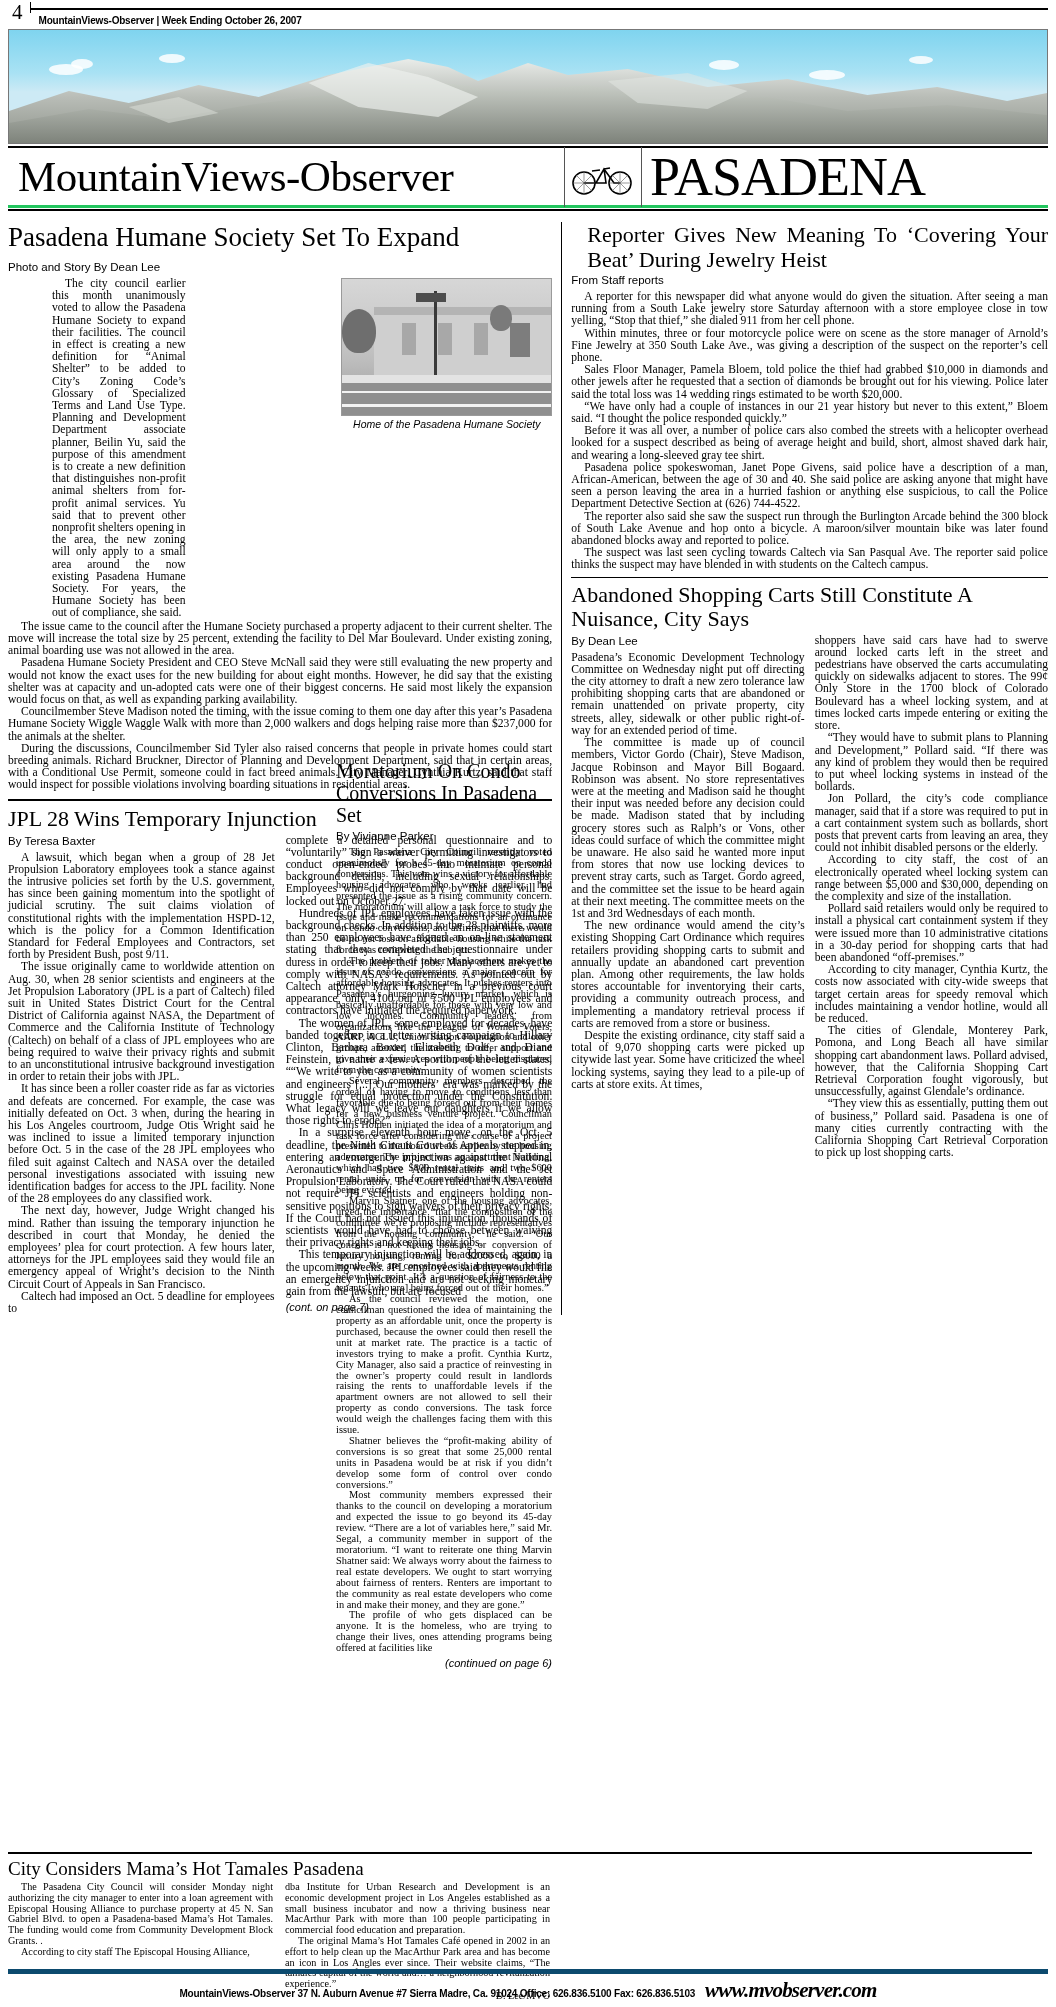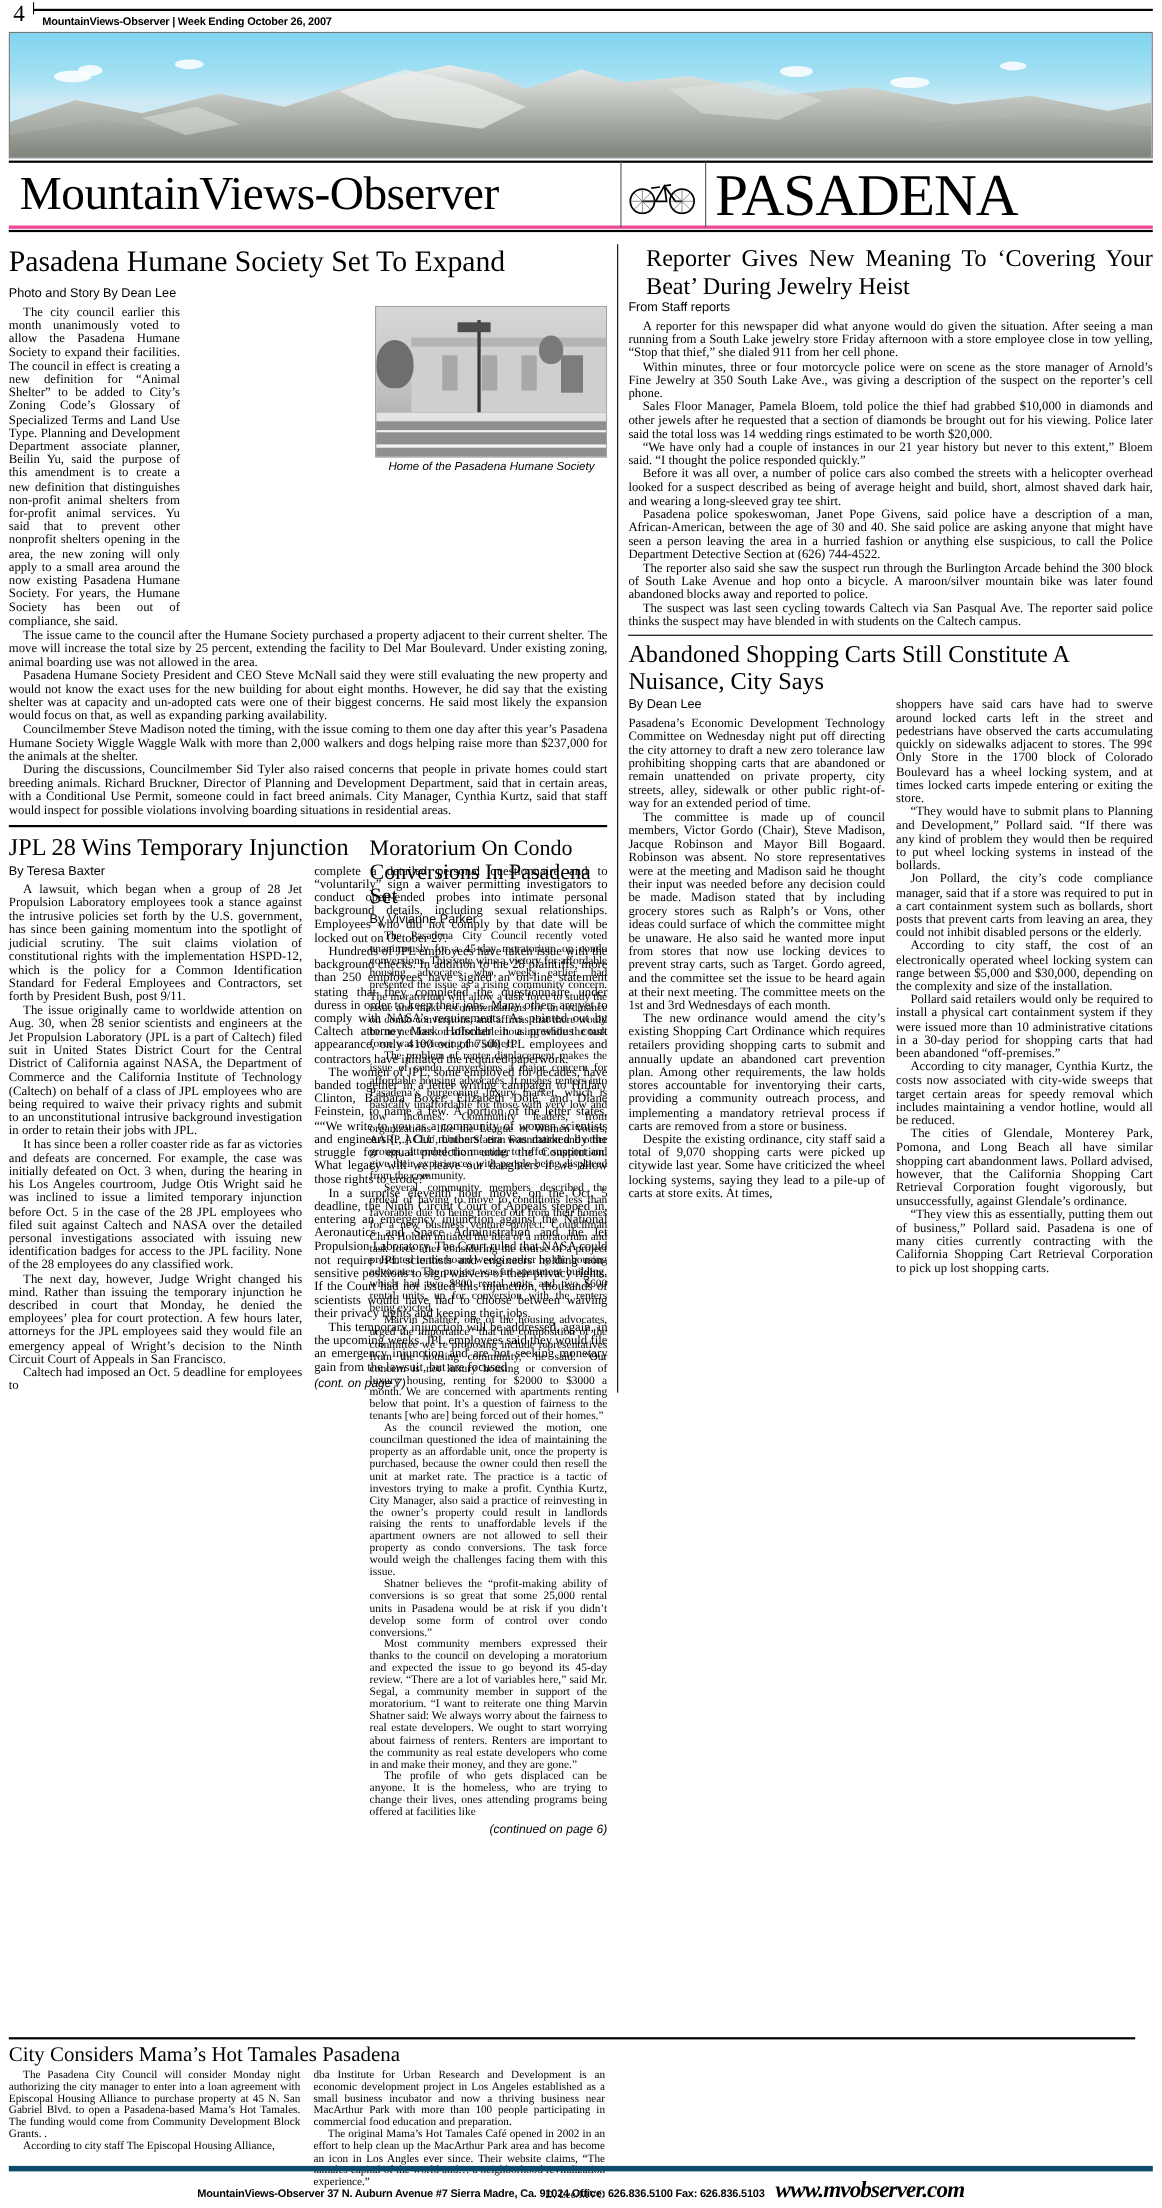--- a/index.html
+++ b/index.html
@@ -36,21 +36,21 @@
     background:linear-gradient(to bottom,#7fd4ef 0%, #a9e2f4 38%, #cdeaf5 55%, #cdeaf5 100%);
   }
   .sky-cloud { position:absolute; background:#fff; border-radius:50%; opacity:.85; }
   .ridge {
     position:absolute; left:0; right:0; bottom:0; height:86px;
   }
   .ridge svg { display:block; width:100%; height:100%; }
 
   
   .nameplate {
-    margin-top:2px; border-top:2px solid #000; border-bottom:3px solid #ec4899;
+    margin-top:2px; border-top:2px solid #000; border-bottom:3px solid #22c55e;
     display:flex; align-items:center; height:62px; position:relative;
   }
   .nameplate:after{
     content:""; position:absolute; left:0; right:0; bottom:-6px; height:2px; background:#000;
   }
   .mv-title {
     flex:0 0 auto; width:556px;
     font-family:"Liberation Serif", serif;
     font-size:43px; line-height:48px; letter-spacing:-0.5px;
     white-space:nowrap; padding-left:10px;
@@ -106,21 +106,21 @@
   }
   .photo-box .bldg { position:absolute; background:#c4c4c4; }
   .photo-box .road { position:absolute; left:0; right:0; bottom:0; height:40px; background:#8f8f8f; }
   .photo-box .line { position:absolute; height:2px; background:#f2f2f2; }
   .photo-box .pole { position:absolute; width:3px; background:#3a3a3a; }
   .photo-box .tree { position:absolute; border-radius:50% 50% 45% 45%; background:#6e6e6e; }
   .cap {
     font-family:"Liberation Sans", sans-serif;
     font-size:10.5px; font-style:italic; text-align:center; padding-top:2px; line-height:12px;
   }
-  .lead-col { columns:2; column-gap:12px; column-fill:auto; }
+  .lead-col { columns:2; column-gap:12px; column-fill:auto;margin-left:44px; }
 
   
   .hr-thick { border-top:2px solid #000; margin:7px 0 6px; }
   .hr-thin  { border-top:1px solid #000; margin:5px 0 5px; }
 
   
   .cols2 { display:flex; gap:11px; }
   .cols2 > div { flex:1; }
   .cont {
     font-family:"Liberation Sans", sans-serif;
@@ -262,21 +262,21 @@
     </div>
 
     <div class="col-divider"></div>
 
     <div class="right-block">
 
       <h1 class="right-hed">Reporter Gives New Meaning To ‘Covering Your Beat’ During Jewelry Heist</h1>
       <div class="byline">From Staff reports</div>
 
       <div>
-        <p class="body">A reporter for this newspaper did what anyone would do given the situation.  After seeing a man running from a South Lake jewelry store Friday afternoon with a store employee close in tow yelling, “Stop that thief,” she dialed 911 from her cell phone.</p>
+        <p class="body">A reporter for this newspaper did what anyone would do given the situation.  After seeing a man running from a South Lake jewelry store Saturday afternoon with a store employee close in tow yelling, “Stop that thief,” she dialed 911 from her cell phone.</p>
         <p class="body">Within minutes, three or four motorcycle police were on scene as the store manager of Arnold’s Fine Jewelry at 350 South Lake Ave., was giving a description of the suspect on the reporter’s cell phone.</p>
         <p class="body">Sales Floor Manager, Pamela Bloem, told police the thief had grabbed $10,000 in diamonds and other jewels after he requested that a section of diamonds be brought out for his viewing.  Police later said the total loss was 14 wedding rings estimated to be worth $20,000.</p>
         <p class="body">“We have only had a couple of instances in our 21 year history but never to this extent,” Bloem said. “I thought the police responded quickly.”</p>
         <p class="body">Before it was all over, a number of police cars also combed the streets with a helicopter overhead looked for a suspect described as being of average height and build, short, almost shaved dark hair, and wearing a long-sleeved gray tee shirt.</p>
         <p class="body">Pasadena police spokeswoman, Janet Pope Givens, said police have a description of a man, African-American, between the age of 30 and 40. She said police are asking anyone that might have seen a person leaving the area in a hurried fashion or anything else suspicious, to call the Police Department Detective Section at (626) 744-4522.</p>
         <p class="body">The reporter also said she saw the suspect run through the Burlington Arcade behind the 300 block of South Lake Avenue and hop onto a bicycle. A maroon/silver mountain bike was later found abandoned blocks away and reported to police.</p>
         <p class="body">The suspect was last seen cycling towards Caltech via San Pasqual Ave. The reporter said police thinks the suspect may have blended in with students on the Caltech campus.</p>
       </div>
 
       <div class="hr-thin"></div>

